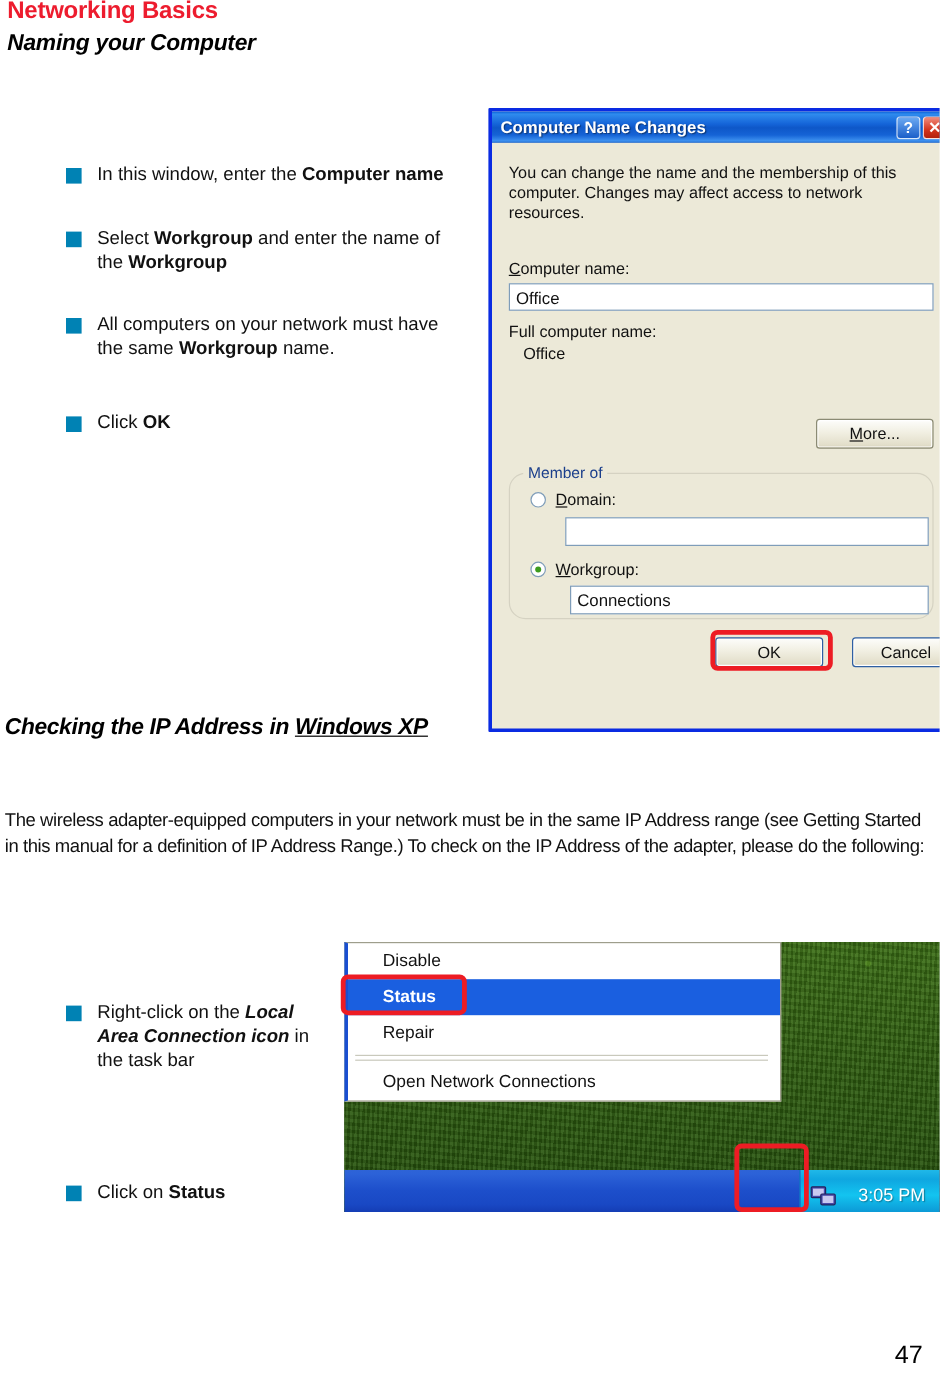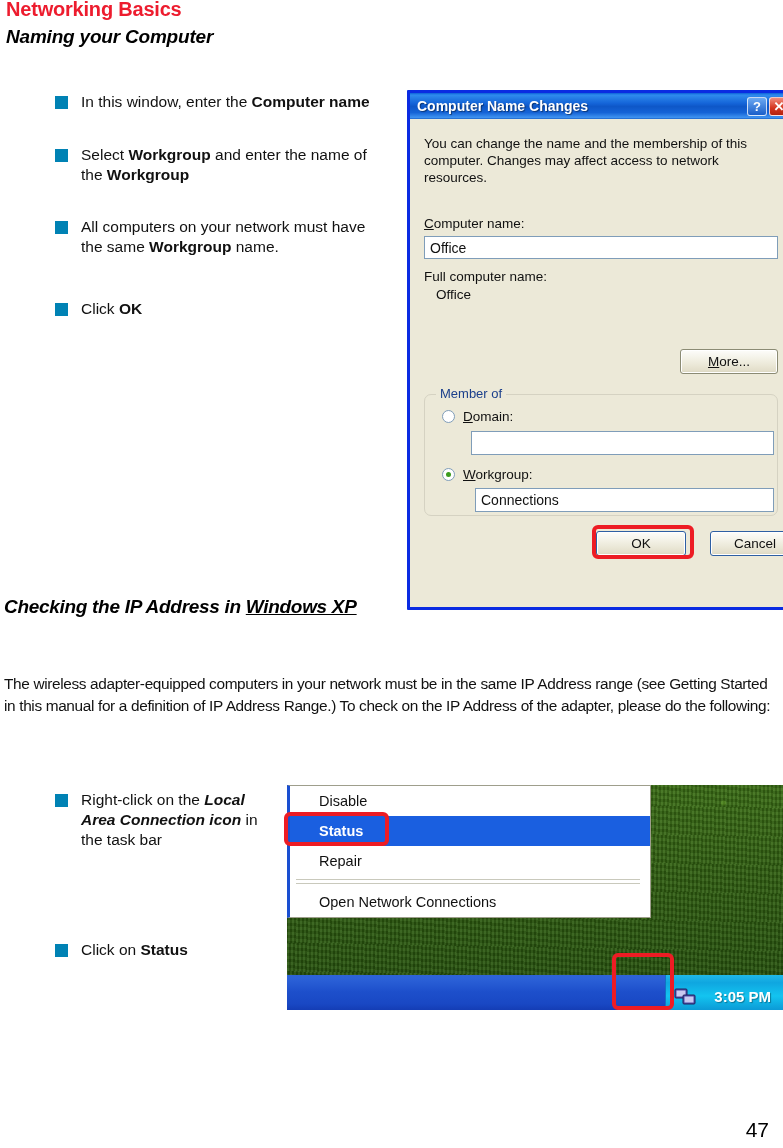--- a/index.html
+++ b/index.html
@@ -19,21 +19,21 @@
     font-size:20px; font-weight:bold; color:#ED1C2E;
     letter-spacing:-0.2px;
   }
   .hdr-sub {
     position:absolute; left:6px; top:26px;
     font-size:19px; font-weight:bold; font-style:italic; color:#000;
     letter-spacing:-0.2px;
   }
 
   
-  .bullets { position:absolute; }
+  .bullets { position:absolute;margin-top:44px; }
   .bullet-row { position:relative; display:flex; align-items:flex-start; }
   .bullet-sq {
     width:13px; height:13px; flex:0 0 13px;
     background:#0082B4; margin-top:4px; margin-right:13px;
   }
   .bullet-text { font-size:15.5px; line-height:20px; color:#111; }
   .b { font-weight:bold; }
   .bi { font-weight:bold; font-style:italic; }
 
   
@@ -78,21 +78,21 @@
   }
   .xp-btn {
     background: linear-gradient(to bottom,#FDFDFB 0%,#F1EFE2 45%,#E3DFCB 88%,#D9D4BE 100%);
     border:1px solid #8B8B74; border-radius:3px;
     height:25px; font-size:13.5px; color:#111;
     display:flex; align-items:center; justify-content:center;
     box-shadow: inset 0 0 0 1px #fff;
   }
   .xp-btn.default { border:1px solid #2E5FA3; box-shadow: inset 0 0 0 1px #fff; }
   .xp-group {
-    border:1px solid #D5D2C2; border-radius:7px;
+    border:1px solid #D5D2C2; border-radius:14px;
     position:absolute;
   }
   .xp-group-title {
     position:absolute; top:-9px; left:11px;
     background:#ECE9D8; padding:0 4px;
     font-size:13px; color:#1B3F8B;
   }
   .radio {
     width:13px; height:13px; border-radius:50%;
     background:#fff; border:1px solid #7F9DB9;
@@ -149,21 +149,20 @@
   .taskbar {
     position:absolute; left:0; right:0; bottom:0; height:35px;
     background: linear-gradient(to bottom,#2E63D6 0%,#2C62D8 9%,#1D4FCB 48%,#1948C4 82%,#143DB5 100%);
     display:flex; align-items:stretch; justify-content:flex-end;
   }
   .tray {
     background: linear-gradient(to bottom,#20B8E8 0%,#0FA6E0 22%,#13C4F0 60%,#0C9AD6 100%);
     display:flex; align-items:center; gap:16px;
     padding:8px 12px 0 8px;
     border-left:1px solid #1272C4;
-    font-weight:bold;
   }
   .tray-time {
     color:#fff; font-size:15px;
     text-shadow:1px 1px 1px rgba(0,0,0,.35);
     white-space:nowrap;
   }
   .net-icon { width:24px; height:20px; position:relative; }
 
   .page-no {
     position:absolute; right:14px; bottom:6px;

